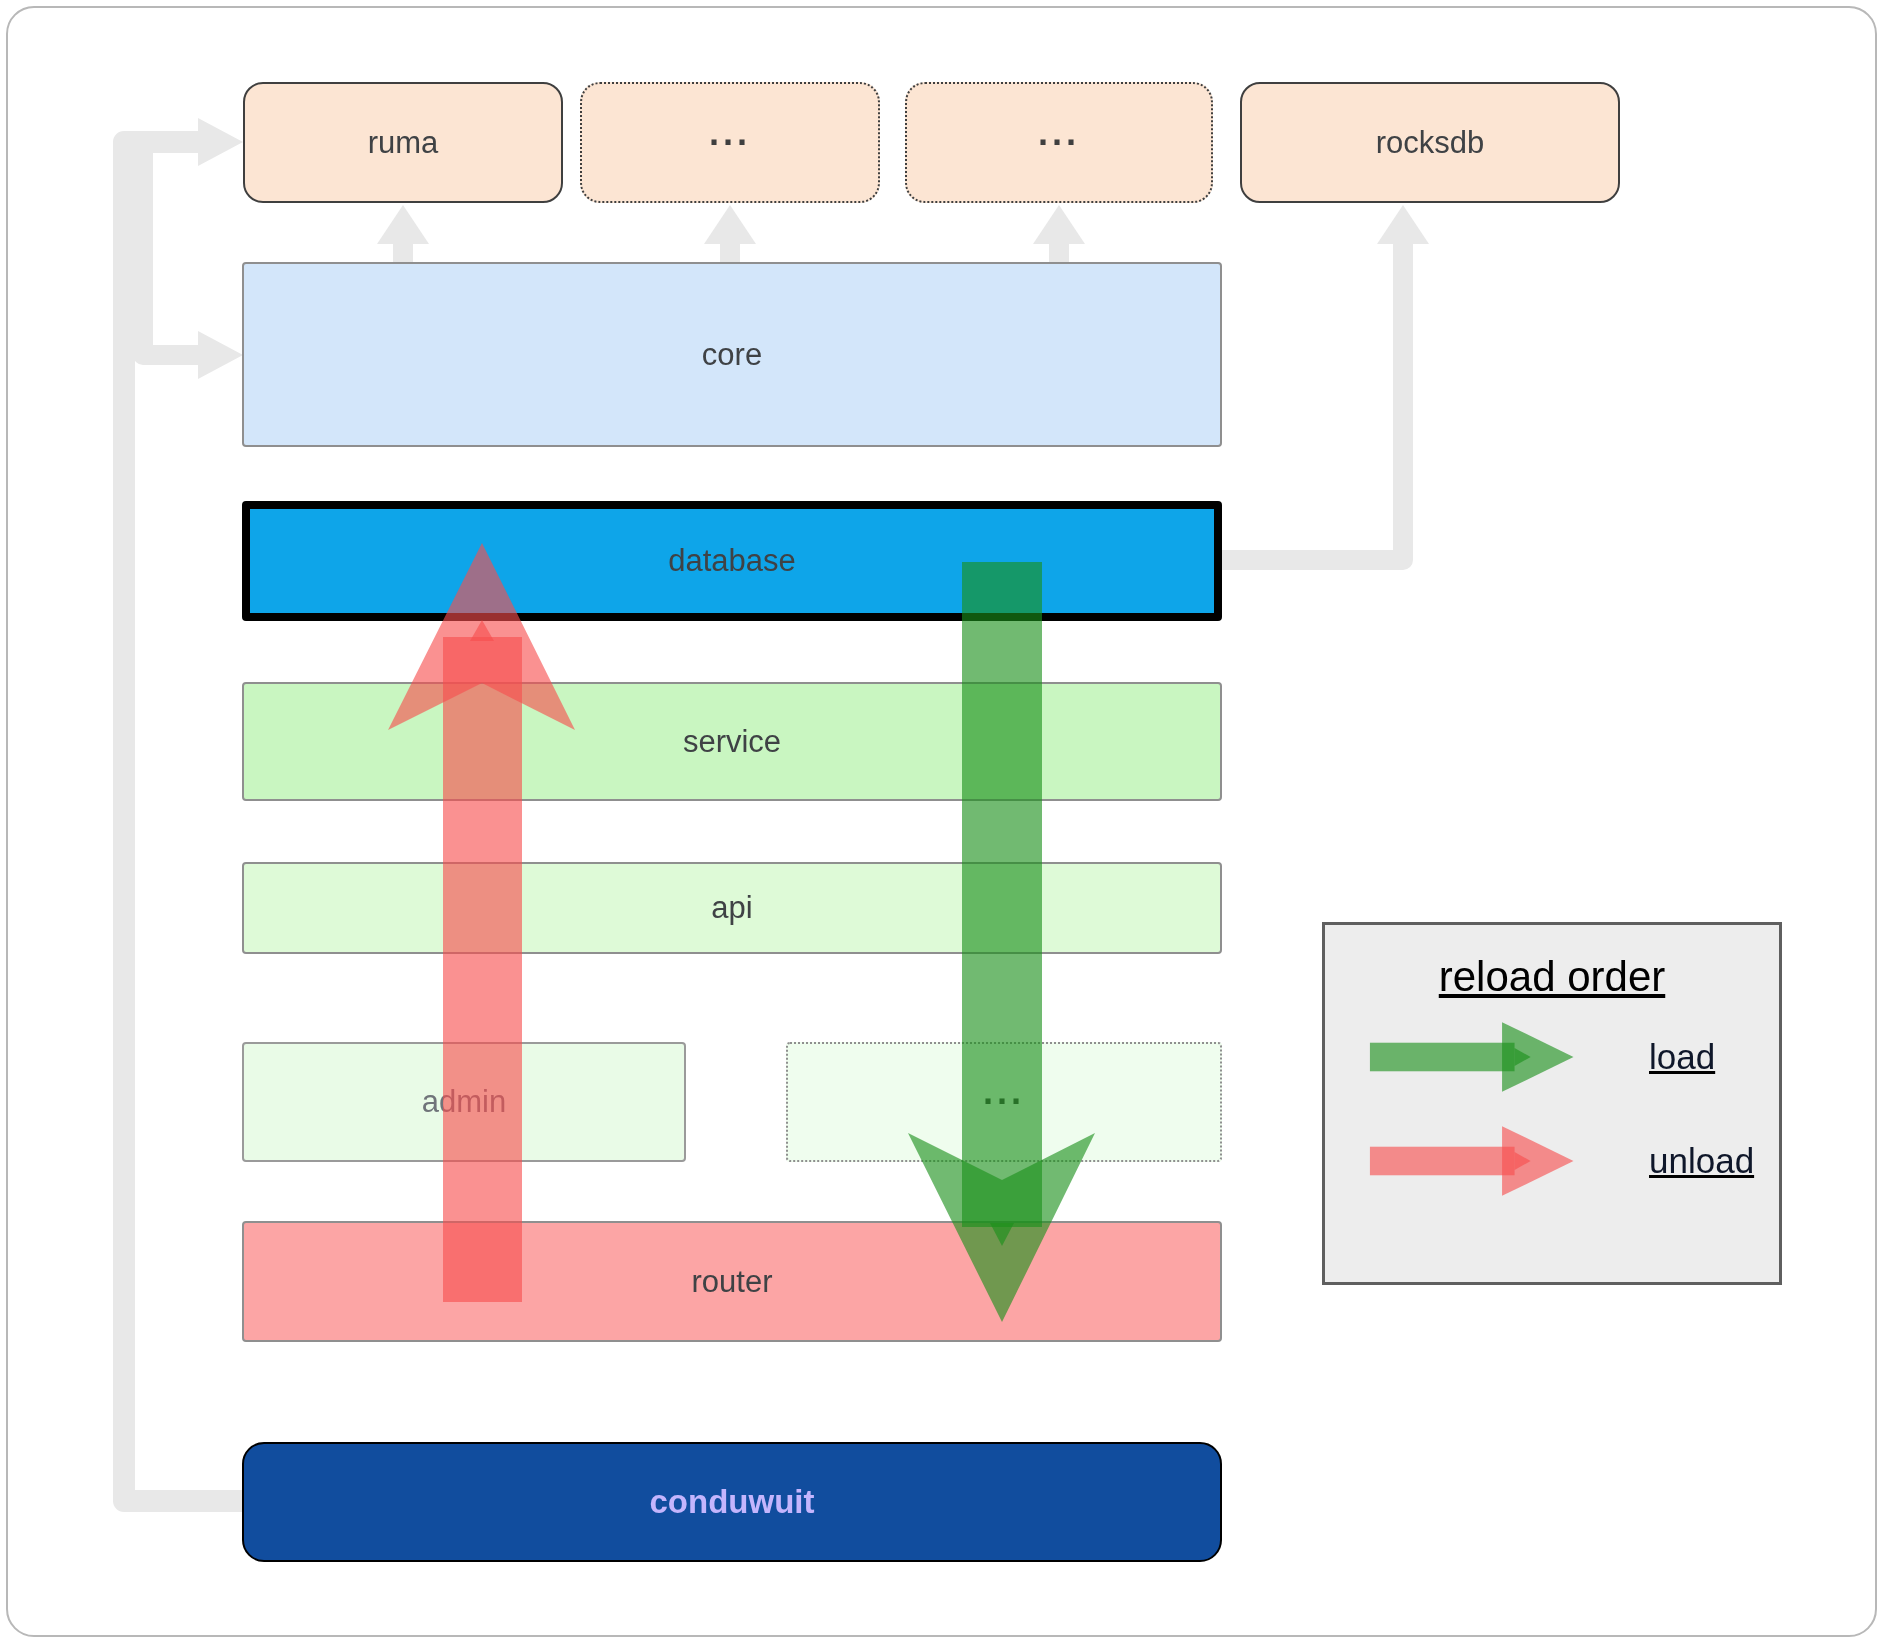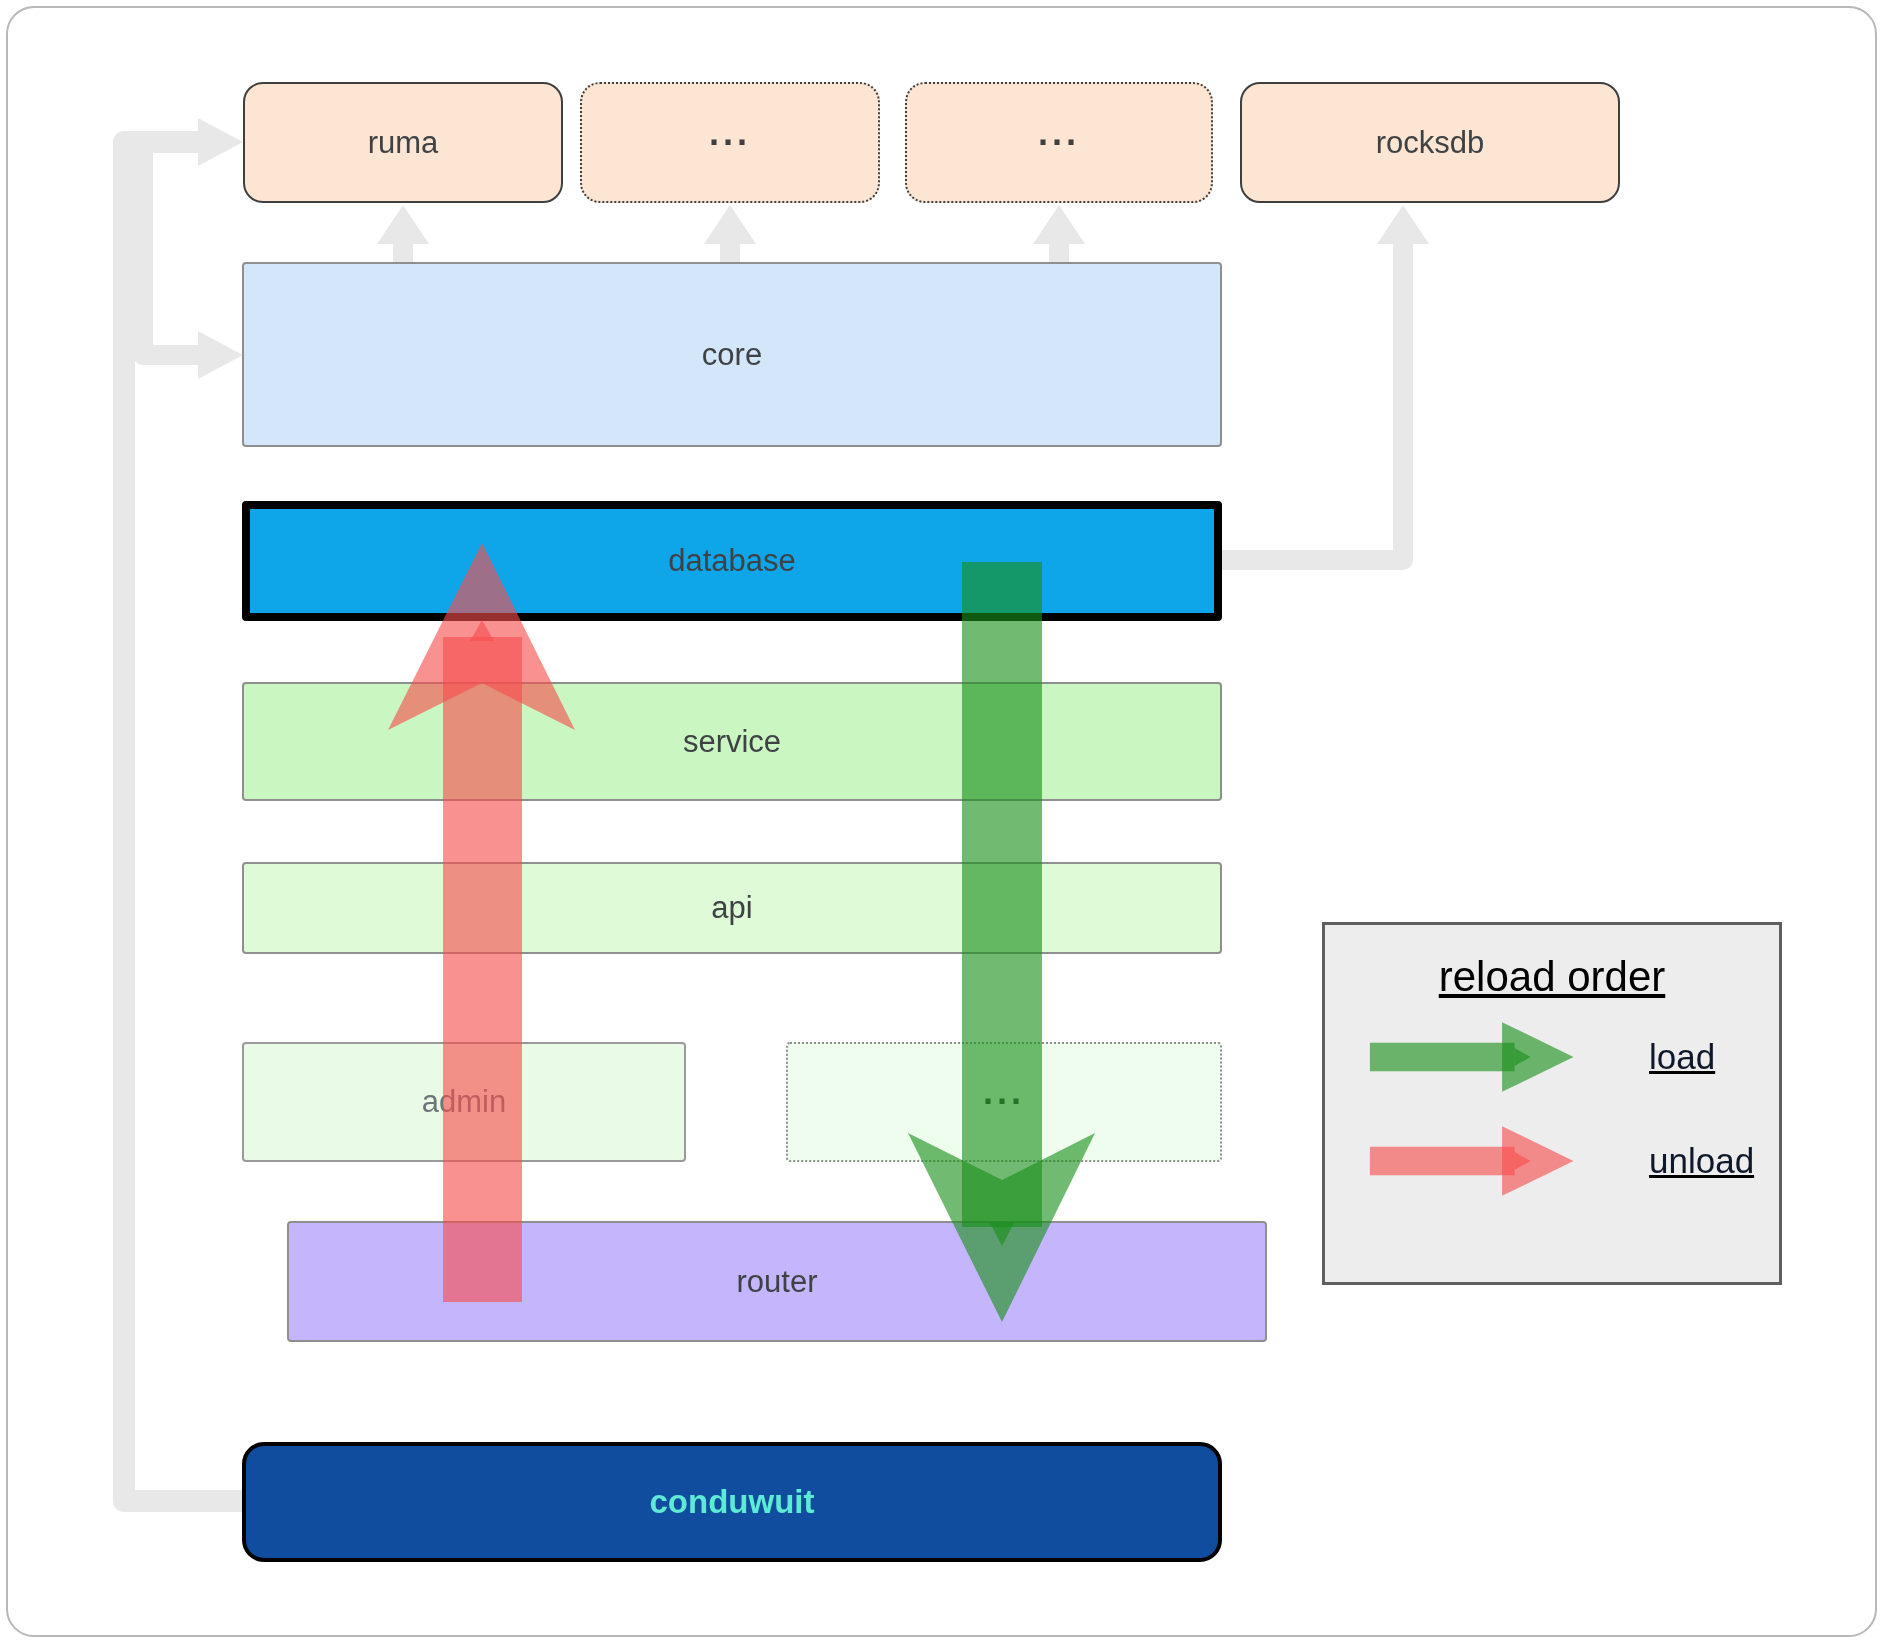--- a/index.html
+++ b/index.html
@@ -19,23 +19,23 @@
   .n-ext1   {left:580px;top:82px;width:300px;height:121px;background:#fce5d3;border:2px dotted #3f3f3f;}
   .n-ext2   {left:905px;top:82px;width:308px;height:121px;background:#fce5d3;border:2px dotted #3f3f3f;}
   .n-rocksdb{left:1240px;top:82px;width:380px;height:121px;background:#fce5d3;border:2px solid #3f3f3f;}
 
   .n-core    {left:242px;top:262px;width:980px;height:185px;background:#d3e6fa;border:2px solid #8f8f8f;}
   .n-database{left:242px;top:501px;width:980px;height:120px;background:#0ea5e9;border:8px solid #000000;}
   .n-service {left:242px;top:682px;width:980px;height:119px;background:#c9f6c1;border:2px solid #8f8f8f;}
   .n-api     {left:242px;top:862px;width:980px;height:92px;background:#defad7;border:2px solid #8f8f8f;}
   .n-admin   {left:242px;top:1042px;width:444px;height:120px;background:#e9fbe7;border:2px solid #9a9a9a;color:#70747a;}
   .n-sext    {left:786px;top:1042px;width:436px;height:120px;background:#effdee;border:2px dotted #8f8f8f;}
-  .n-router  {left:242px;top:1221px;width:980px;height:121px;background:#c4b5fd;border:2px solid #8f8f8f;margin-left:45px;}
-  .n-conduwuit{left:242px;top:1442px;width:980px;height:120px;background:#114d9e;border:4px solid #000000;
-               border-radius:22px;color:#5eead4;font-weight:bold;font-size:33px;}
+  .n-router  {left:242px;top:1221px;width:980px;height:121px;background:#fca5a5;border:2px solid #8f8f8f;}
+  .n-conduwuit{left:242px;top:1442px;width:980px;height:120px;background:#114d9e;border:2px solid #000000;
+               border-radius:22px;color:#c4b5fd;font-weight:bold;font-size:33px;}
 
   .dots{font-weight:bold;font-size:36px;letter-spacing:2px;color:#3f3f3f;}
 
   .legend{position:absolute;left:1322px;top:922px;width:460px;height:363px;background:#ededed;
           border:3px solid #5f5f5f;box-sizing:border-box;z-index:1;
           display:flex;flex-direction:column;align-items:stretch;text-decoration:underline;}
   .legend-title{text-align:center;font-size:42px;color:#000;margin-top:28px;}
   .legend-row{display:flex;align-items:center;margin:8px 0 0 36px;height:96px;}
   .legend-row svg{width:250px;height:84px;flex:0 0 auto;}
   .legend-label{font-size:35px;color:#0f172a;margin-left:38px;}

